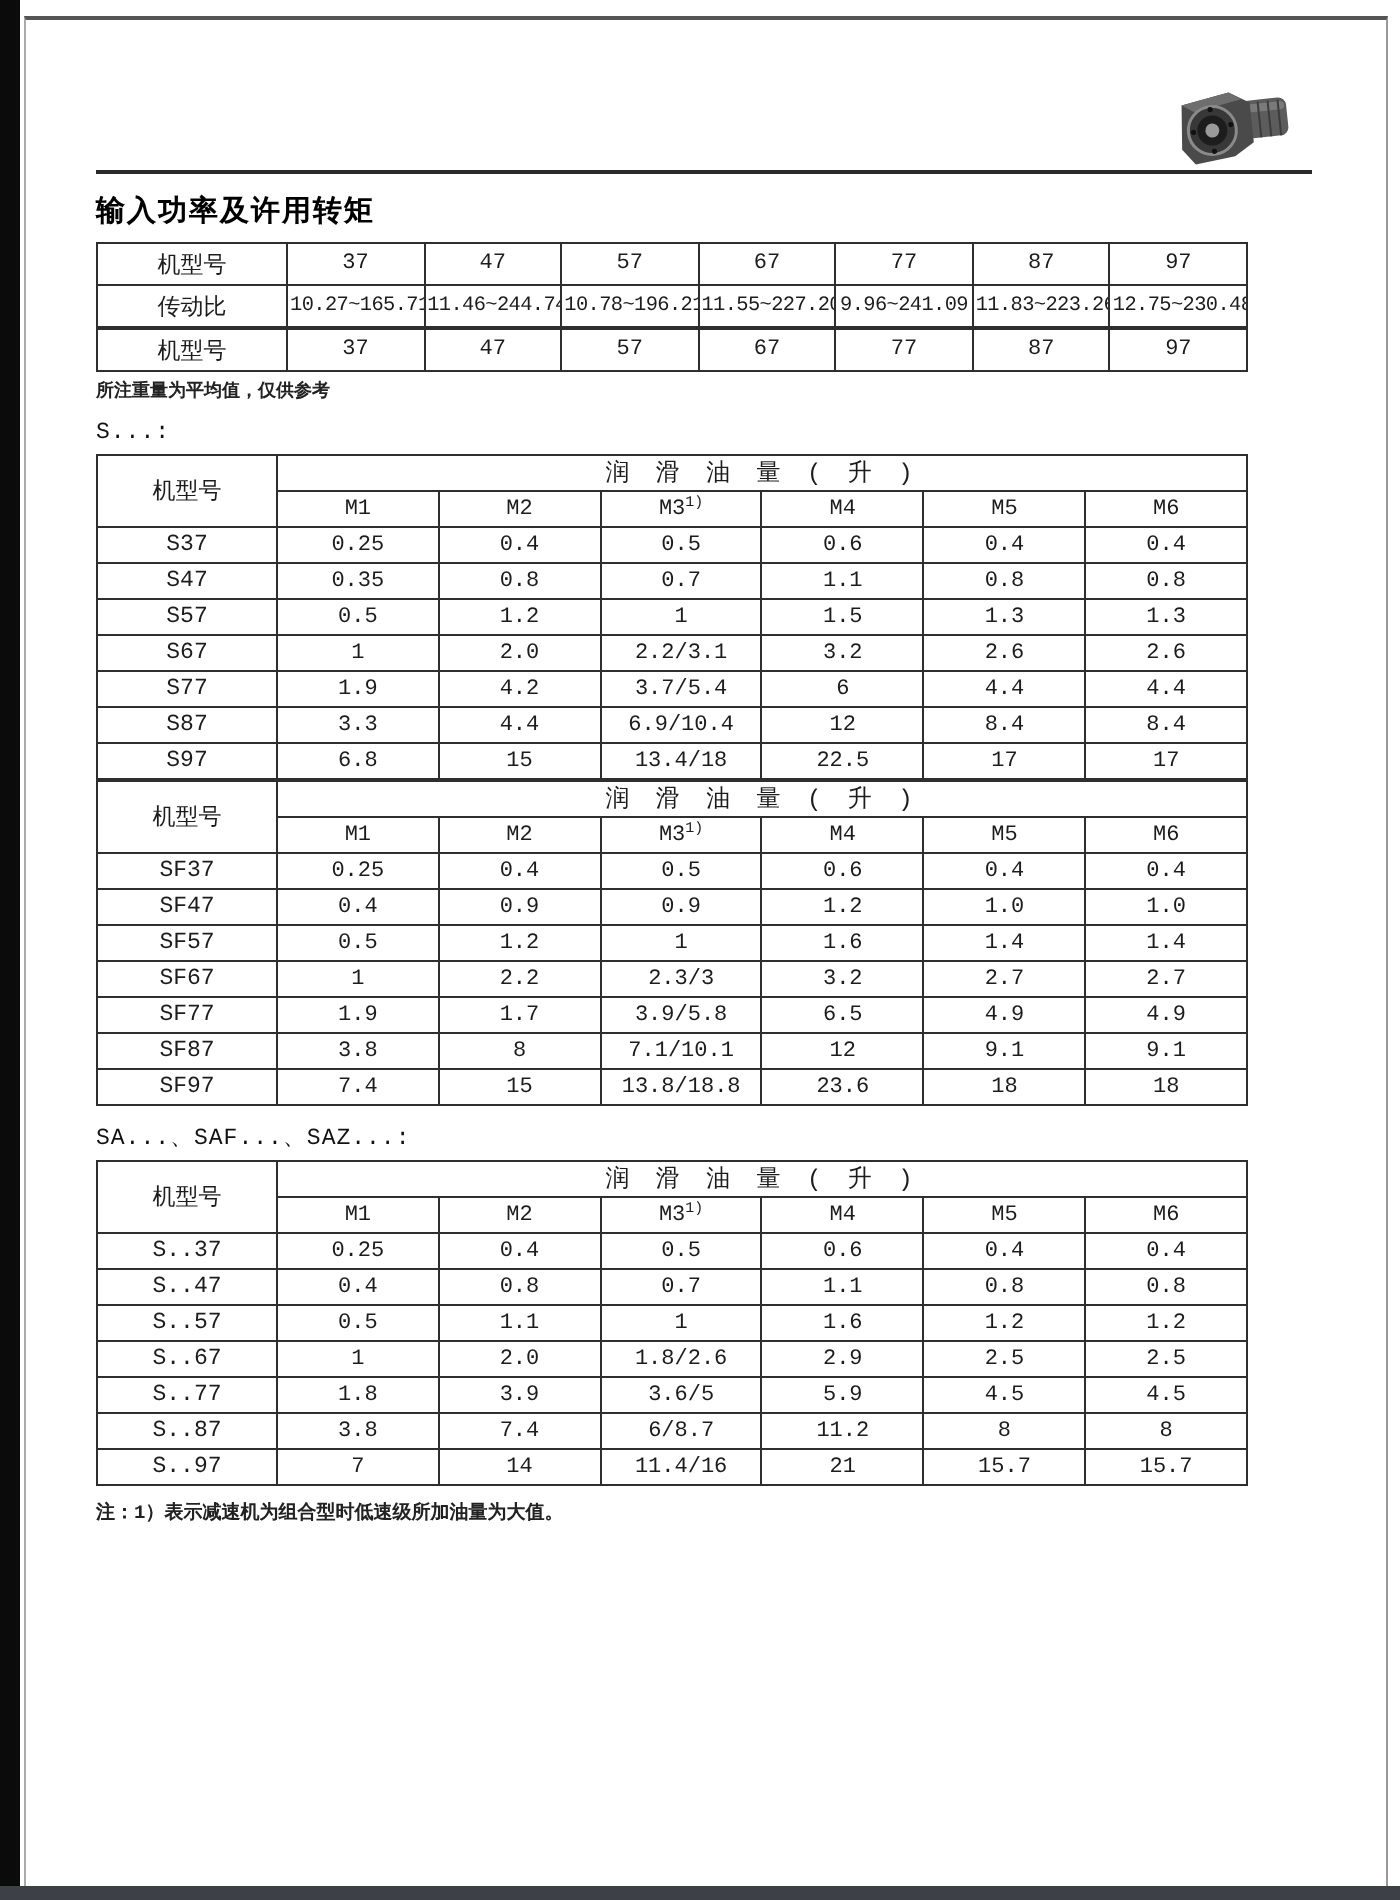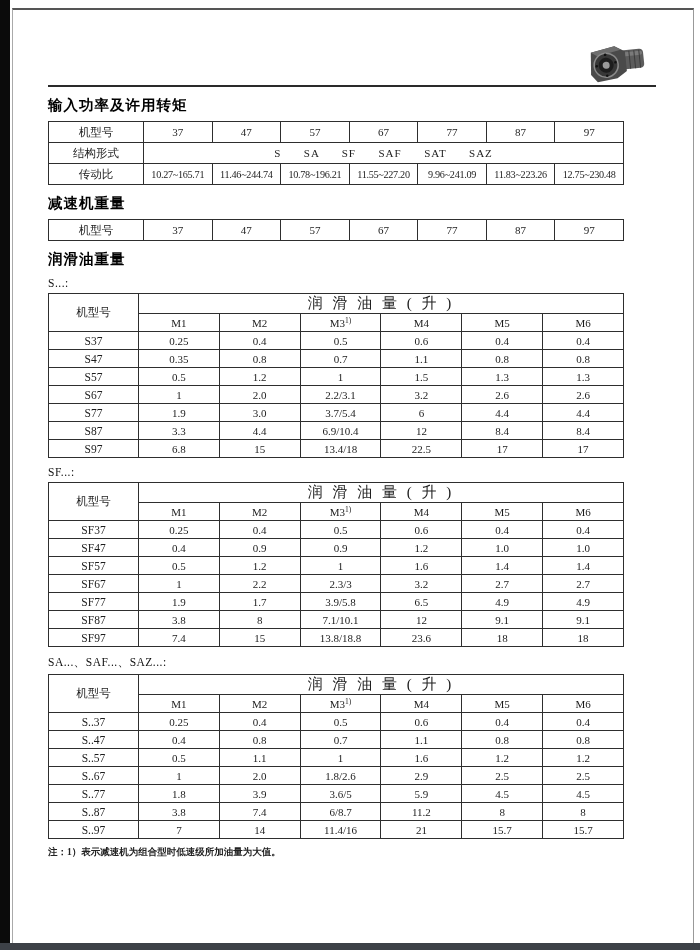--- a/index.html
+++ b/index.html
@@ -1,37 +1,37 @@
 <!DOCTYPE html>
 <html><head>
 <meta charset="utf-8">
 <style>
   html,body{margin:0;padding:0;background:#e8e8e8;}
   .page{position:relative;width:700px;height:950px;background:#ffffff;overflow:hidden;
-        font-family:Liberation Serif, serif;color:#1c1c1c;}
+        font-family:Liberation Mono, monospace;color:#1c1c1c;}
   .left-bar{position:absolute;left:0;top:0;width:10px;height:950px;background:#0b0b0b;}
   .frame{position:absolute;left:12px;top:8px;right:6px;bottom:6px;
          border-top:2px solid #555;border-left:1px solid #aaa;border-right:1px solid #999;pointer-events:none;}
   .bottom-bar{position:absolute;left:0;bottom:0;width:700px;height:7px;background:#3d4147;}
   .gear-photo{position:absolute;left:586px;top:40px;width:64px;height:46px;}
   .content{position:absolute;left:48px;top:0;width:608px;}
   .top-rule{margin-top:85px;height:2px;background:#2a2a2a;}
   h2{font-size:14.5px;font-weight:bold;color:#000;margin:9px 0 6px 0;letter-spacing:1px;}
   .small-note{font-size:9px;font-weight:bold;color:#222;margin:3px 0 4px 0;}
   .sub-label{font-size:11.5px;color:#111;margin:8px 0 4px 0;letter-spacing:0.5px;}
   .footnote{font-size:9.5px;font-weight:bold;color:#222;margin-top:7px;}
   table{border-collapse:collapse;table-layout:fixed;width:576px;}
   td{border:1px solid #2e2e2e;text-align:center;vertical-align:middle;
      font-size:11px;color:#1c1c1c;padding:0 1px;overflow:hidden;}
   .spec td{height:20px;}
   .spec .lbl{width:92px;font-size:11.5px;}
   .spec .tight{font-size:10.2px;letter-spacing:-0.3px;}
   .forms{white-space:pre;letter-spacing:1px;}
   .lube td{height:17px;}
-  .lube .grp{height:16px;letter-spacing:3px;font-size:15px;}
+  .lube .grp{height:16px;letter-spacing:3px;font-size:12px;}
   .lube .lbl{width:87px;font-size:11.5px;}
   .sup{font-size:7.5px;vertical-align:4px;letter-spacing:0;}
 </style>
 </head>
 <body>
 
 <div class="page">
   <div class="left-bar"></div>
   <div class="frame"></div>
 
@@ -68,55 +68,50 @@
           <td class="lbl">机型号</td>
           <td>37</td>
             <td>47</td>
             <td>57</td>
             <td>67</td>
             <td>77</td>
             <td>87</td>
             <td>97</td>
         </tr>
         <tr>
-          <td class="lbl">结构形式</td>
-          <td colspan="7" class="forms">S      SA      SF      SAF      SAT      SAZ</td>
-        </tr>
-        <tr>
           <td class="lbl">传动比</td>
           <td class="tight">10.27~165.71</td>
             <td class="tight">11.46~244.74</td>
             <td class="tight">10.78~196.21</td>
             <td class="tight">11.55~227.20</td>
             <td class="tight">9.96~241.09</td>
             <td class="tight">11.83~223.26</td>
             <td class="tight">12.75~230.48</td>
         </tr>
       </tbody>
     </table>
 
-    <h2>减速机重量</h2>
 
     <table class="spec">
       <tbody>
         <tr>
           <td class="lbl">机型号</td>
           <td>37</td>
             <td>47</td>
             <td>57</td>
             <td>67</td>
             <td>77</td>
             <td>87</td>
             <td>97</td>
         </tr>
       </tbody>
     </table>
 
-
-    <h2>润滑油重量</h2>
+    <div class="small-note">所注重量为平均值，仅供参考</div>
+
 
     <div class="sub-label">S...:</div>
     <table class="lube">
       <tbody>
         <tr>
           <td class="lbl" rowspan="2">机型号</td>
           <td colspan="6" class="grp">润 滑 油 量 ( 升 )</td>
         </tr>
         <tr>
           <td>M1</td>
@@ -158,21 +153,21 @@
           <td>1</td>
           <td>2.0</td>
           <td>2.2/3.1</td>
           <td>3.2</td>
           <td>2.6</td>
           <td>2.6</td>
         </tr>
           <tr>
           <td class="lbl">S77</td>
           <td>1.9</td>
-          <td>3.0</td>
+          <td>4.2</td>
           <td>3.7/5.4</td>
           <td>6</td>
           <td>4.4</td>
           <td>4.4</td>
         </tr>
           <tr>
           <td class="lbl">S87</td>
           <td>3.3</td>
           <td>4.4</td>
           <td>6.9/10.4</td>
@@ -185,21 +180,20 @@
           <td>6.8</td>
           <td>15</td>
           <td>13.4/18</td>
           <td>22.5</td>
           <td>17</td>
           <td>17</td>
         </tr>
       </tbody>
     </table>
 
-    <div class="sub-label">SF...:</div>
     <table class="lube">
       <tbody>
         <tr>
           <td class="lbl" rowspan="2">机型号</td>
           <td colspan="6" class="grp">润 滑 油 量 ( 升 )</td>
         </tr>
         <tr>
           <td>M1</td>
           <td>M2</td>
           <td><span>M3</span><span class="sup">1)</span></td>

